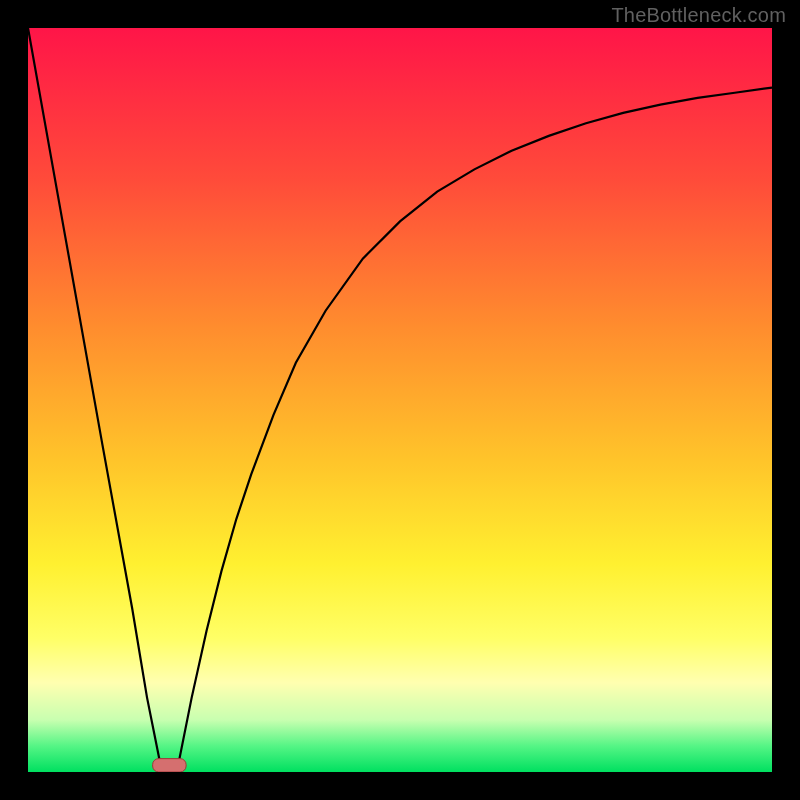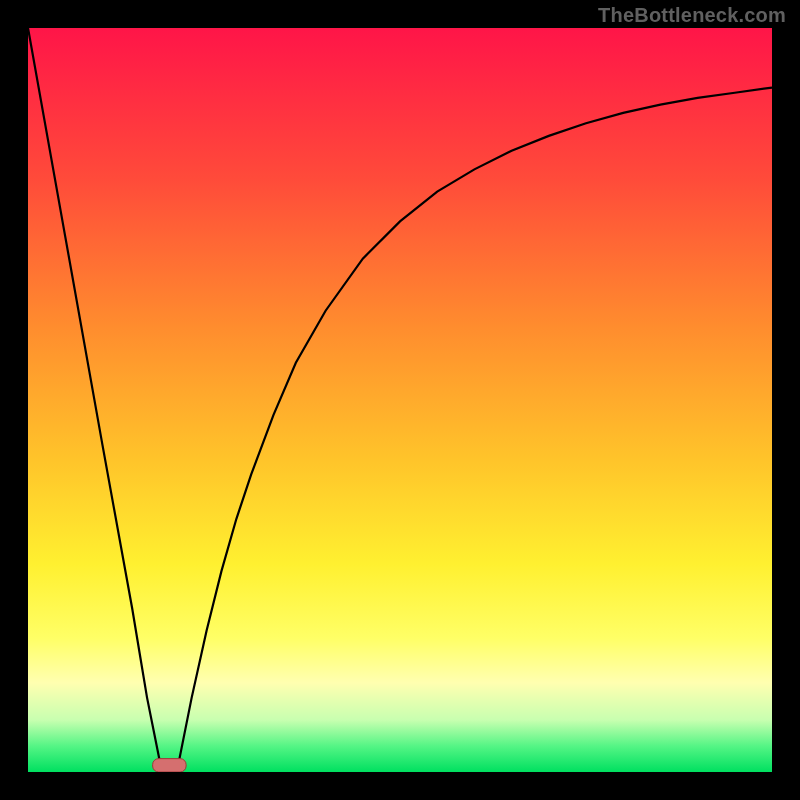--- a/index.html
+++ b/index.html
@@ -16,21 +16,21 @@
     background: #000;
     position: relative;
     box-sizing: border-box;
   }
   .watermark {
     position: absolute;
     top: 4px;
     right: 14px;
     color: #606060;
     font-size: 20px;
-    font-weight: 700;
+    font-weight: 400;
     letter-spacing: 0.2px;
     z-index: 5;
     user-select: none;
   }
   .plot {
     position: absolute;
     left: 28px;
     top: 28px;
     width: 744px;
     height: 744px;

